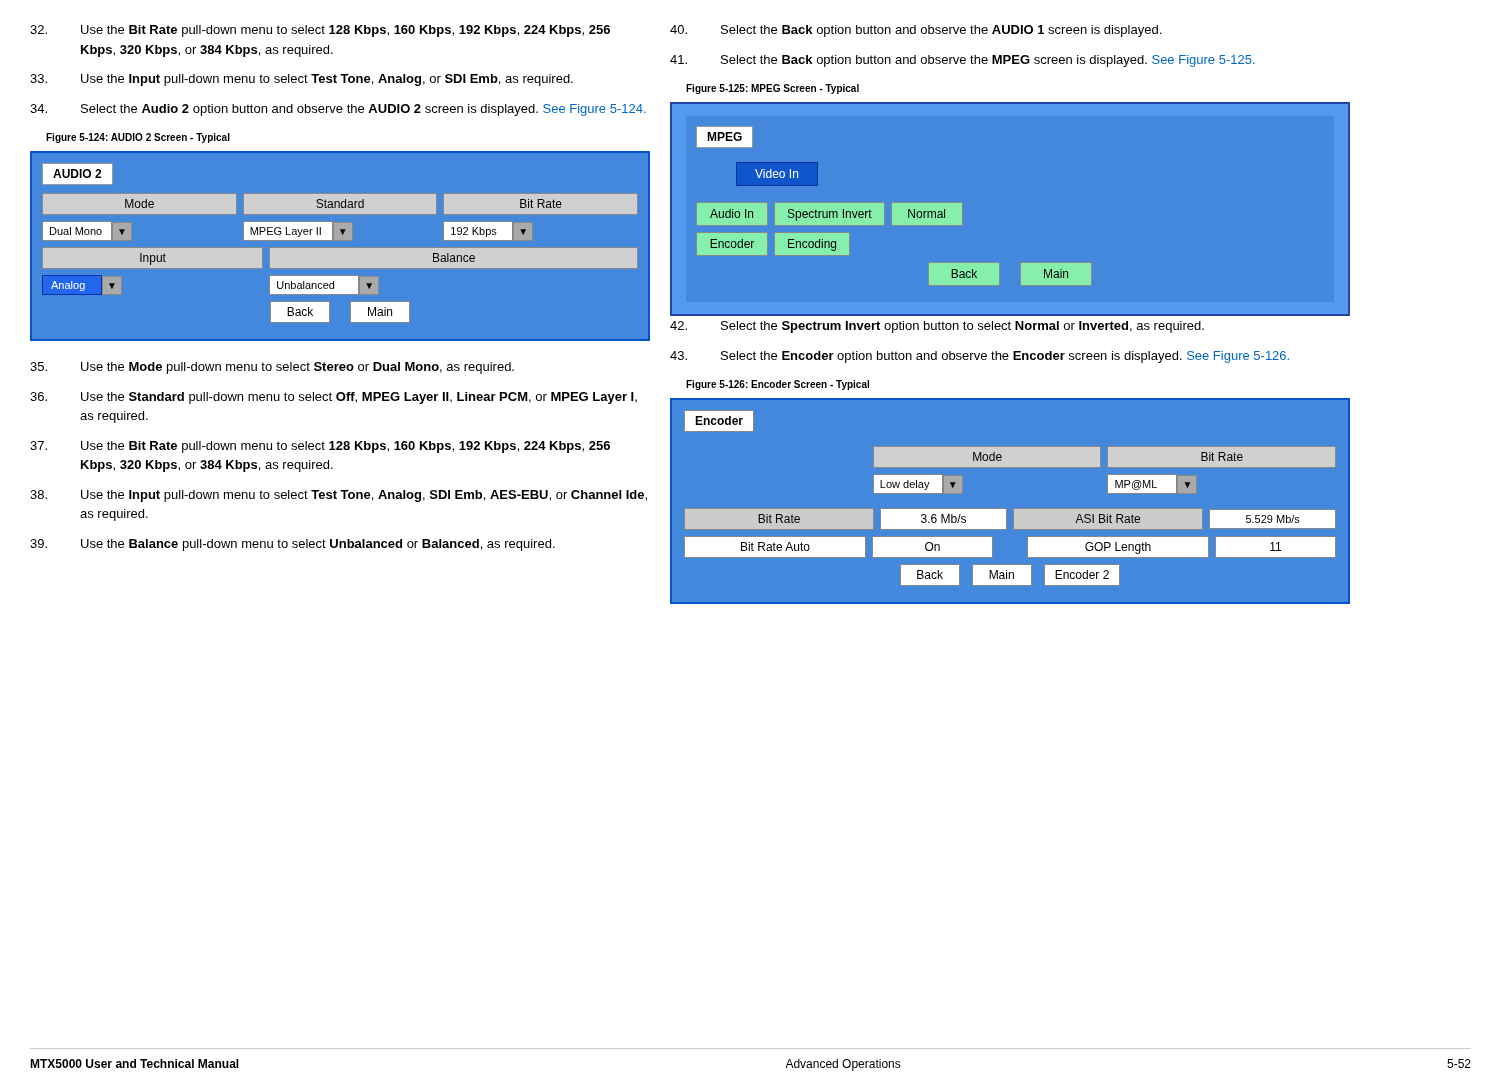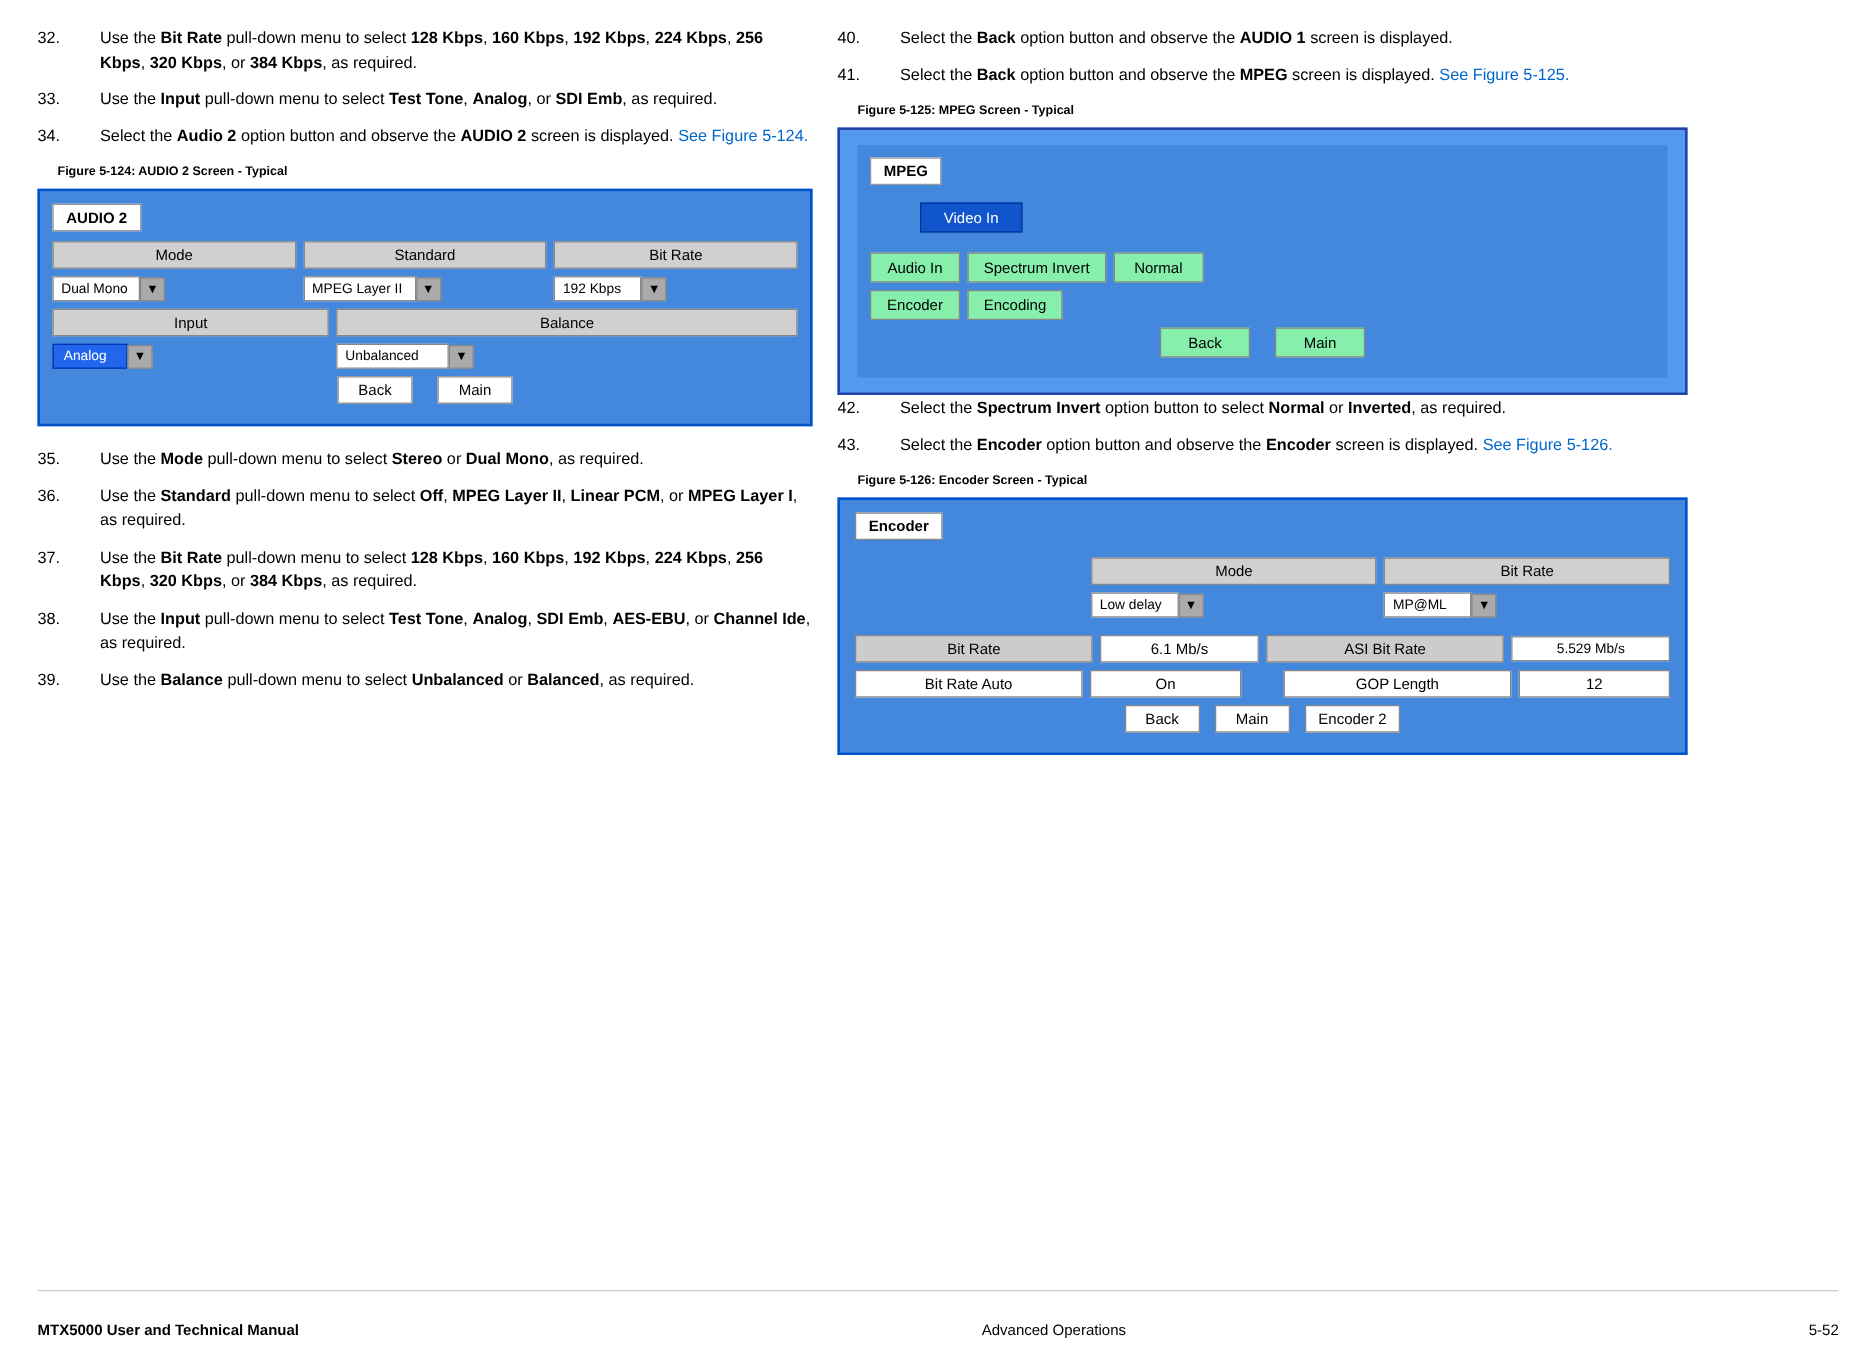--- a/index.html
+++ b/index.html
@@ -157,21 +157,21 @@
       border: 1px solid #888;
       padding: 3px 10px;
       font-size: 12px;
       font-weight: bold;
       display: inline-block;
       margin-bottom: 6px;
     }
 
     .footer-bar {
       border-top: 1px solid #ccc;
-      padding-top: 24px;
+      padding-top: 8px;
       margin-top: 20px;
       display: flex;
       font-size: 12px;
     }
 
     .footer-left { font-weight: bold; }
     .footer-center { text-align: center; flex: 1; }
     .footer-right {}
 
     .mpeg-panel {
@@ -396,42 +396,42 @@
           </div>
         </div>
 
         <div class="spacer"></div>
 
         <div class="panel-row">
           <div style="flex:1.2; text-align:center;">
             <div class="enc-cell-gray">Bit Rate</div>
           </div>
           <div style="flex:0.8; text-align:center;">
-            <div class="enc-cell">6.1 Mb/s</div>
+            <div class="enc-cell">3.6 Mb/s</div>
           </div>
           <div style="flex:1.2; text-align:center;">
             <div class="enc-cell-gray">ASI Bit Rate</div>
           </div>
           <div style="flex:0.8; text-align:center;">
             <div class="enc-cell" style="font-size:11px;">5.529 Mb/s</div>
           </div>
         </div>
 
         <div class="panel-row">
           <div style="flex:1.2; text-align:center;">
             <div class="enc-cell">Bit Rate Auto</div>
           </div>
           <div style="flex:0.8; text-align:center;">
             <div class="enc-cell">On</div>
           </div>
           <div style="flex:1.2; text-align:center;padding-left:28px;">
             <div class="enc-cell">GOP Length</div>
           </div>
           <div style="flex:0.8; text-align:center;">
-            <div class="enc-cell">12</div>
+            <div class="enc-cell">11</div>
           </div>
         </div>
 
         <div class="panel-row" style="justify-content:center; gap:12px;">
           <button class="panel-btn">Back</button>
           <button class="panel-btn">Main</button>
           <button class="panel-btn">Encoder 2</button>
         </div>
       </div>
 

